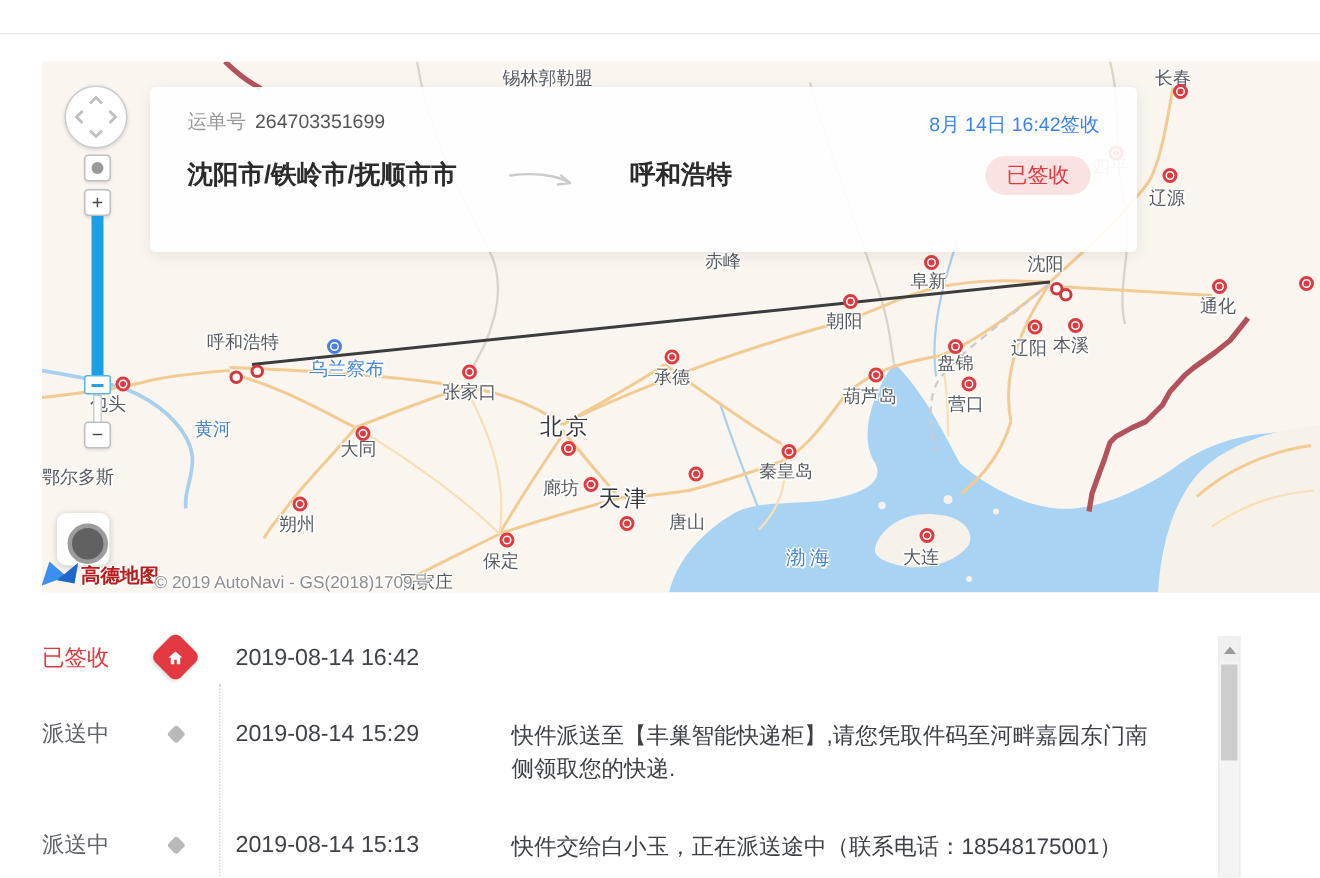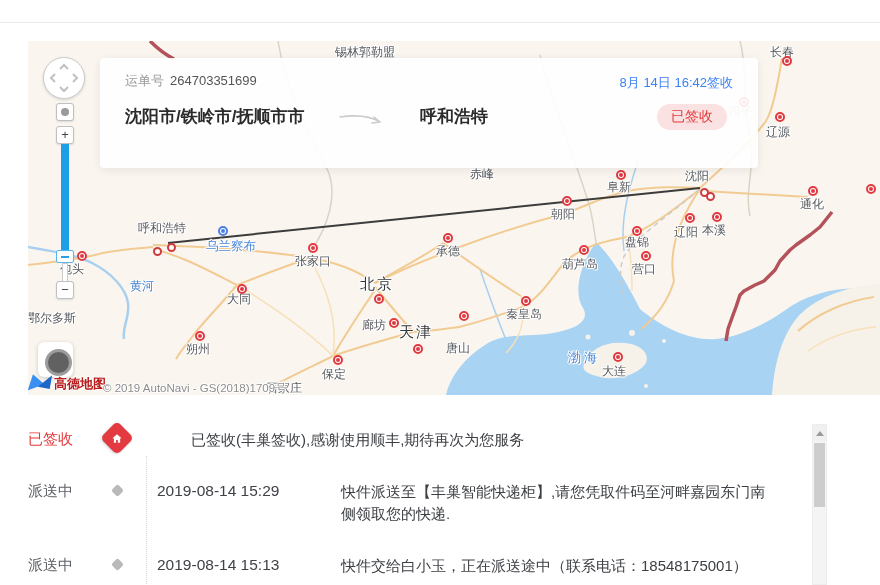--- a/index.html
+++ b/index.html
@@ -199,21 +199,21 @@
         <span class="map-label city" style="left: 294px; top: 325px;">保定</span>
         <span class="map-label city" style="left: 238px; top: 339px;">石家庄</span>
         <span class="map-label city" style="left: 267px; top: 212px; text-align: center;">张家口</span>
         <span class="map-label city" style="left: 199px; top: 250px;">大同</span>
         <span class="map-label city" style="left: 158px; top: 300px;">朔州</span>
         <span class="map-label city" style="left: 110px; top: 179px;">呼和浩特</span>
         <span class="map-label blue" style="left: 178px; top: 197px;">乌兰察布</span>
         <span class="map-label city" style="left: 32px; top: 220px;">包头</span>
         <span class="map-label city" style="left: 0px; top: 269px;">鄂尔多斯</span>
         <span class="map-label water" style="left: 102px; top: 237px;">黄河</span>
-        <span class="map-label water big2" style="left: 496px; top: 308px; margin-left: 44px;">渤海</span>
+        <span class="map-label water big2" style="left: 496px; top: 322px;">渤海</span>
         <span class="map-label city" style="left: 574px; top: 322px;">大连</span>
       </div>
     <div id="markers-layer">
         <span class="cityMarker" style="left: 754px; top: 15px;"></span>
         <span class="cityMarker" style="left: 747px; top: 71px;"></span>
         <span class="cityMarker" style="left: 711px; top: 56px;"></span>
         <span class="cityMarker" style="left: 780px; top: 145px;"></span>
         <span class="cityMarker" style="left: 588px; top: 129px;"></span>
         <span class="cityMarker" style="left: 534px; top: 155px;"></span>
         <span class="cityMarker" style="left: 415px; top: 192px;"></span>
@@ -289,21 +289,21 @@
     <div class="t-rows" id="t-rows">
     <div class="t-row current">
       <div class="t-status">已签收</div>
       <div class="t-iconcol">
             <div class="diamond-big">
               <svg width="13" height="13" viewBox="0 0 24 24">
                 <path d="M12 4 L20.5 11.2 L17.8 11.2 L17.8 19.5 L13.6 19.5 L13.6 14.2 L10.4 14.2 L10.4 19.5 L6.2 19.5 L6.2 11.2 L3.5 11.2 Z" fill="#fff"></path>
               </svg>
             </div>
           </div>
-      <div class="t-desc">已签收(丰巢签收),感谢使用顺丰,期待再次为您服务</div>
+      <div class="t-time">2019-08-14 16:42</div>
     </div>
 
     <div class="t-row">
       <div class="t-status">派送中</div>
       <div class="t-iconcol">
             <div class="diamond-small"></div>
           </div>
       <div class="t-time">2019-08-14 15:29</div>
       <div class="t-desc">快件派送至【丰巢智能快递柜】,请您凭取件码至河畔嘉园东门南侧领取您的快递.</div>
     </div>

